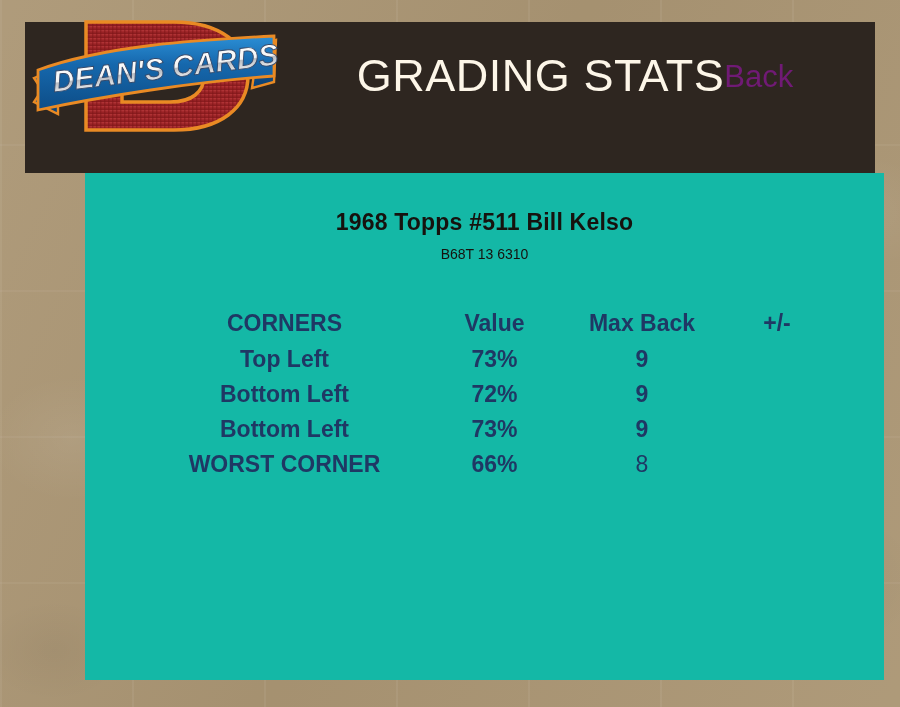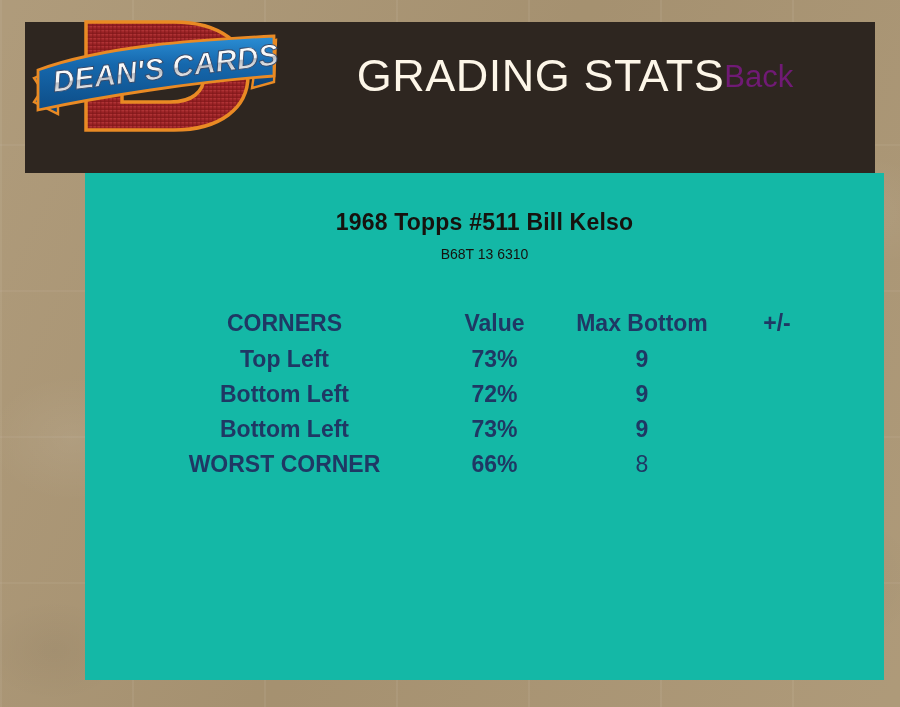--- a/index.html
+++ b/index.html
@@ -230,21 +230,21 @@
 <div id="content-panel">
 
   <div id="card-title">1968 Topps #511 Bill Kelso</div>
   <div id="card-code">B68T 13 6310</div>
 
   <table id="stats-table">
     <thead>
       <tr>
         <th class="col-label">CORNERS</th>
         <th class="col-value">Value</th>
-        <th class="col-max">Max Bottom</th>
+        <th class="col-max">Max Back</th>
         <th class="col-plus">+/-</th>
       </tr>
     </thead>
     <tbody>
       <tr>
         <td class="col-label">Top Left</td>
         <td class="col-value">73%</td>
         <td class="col-max grade-cell">9</td>
         <td class="col-plus"></td>
       </tr>

